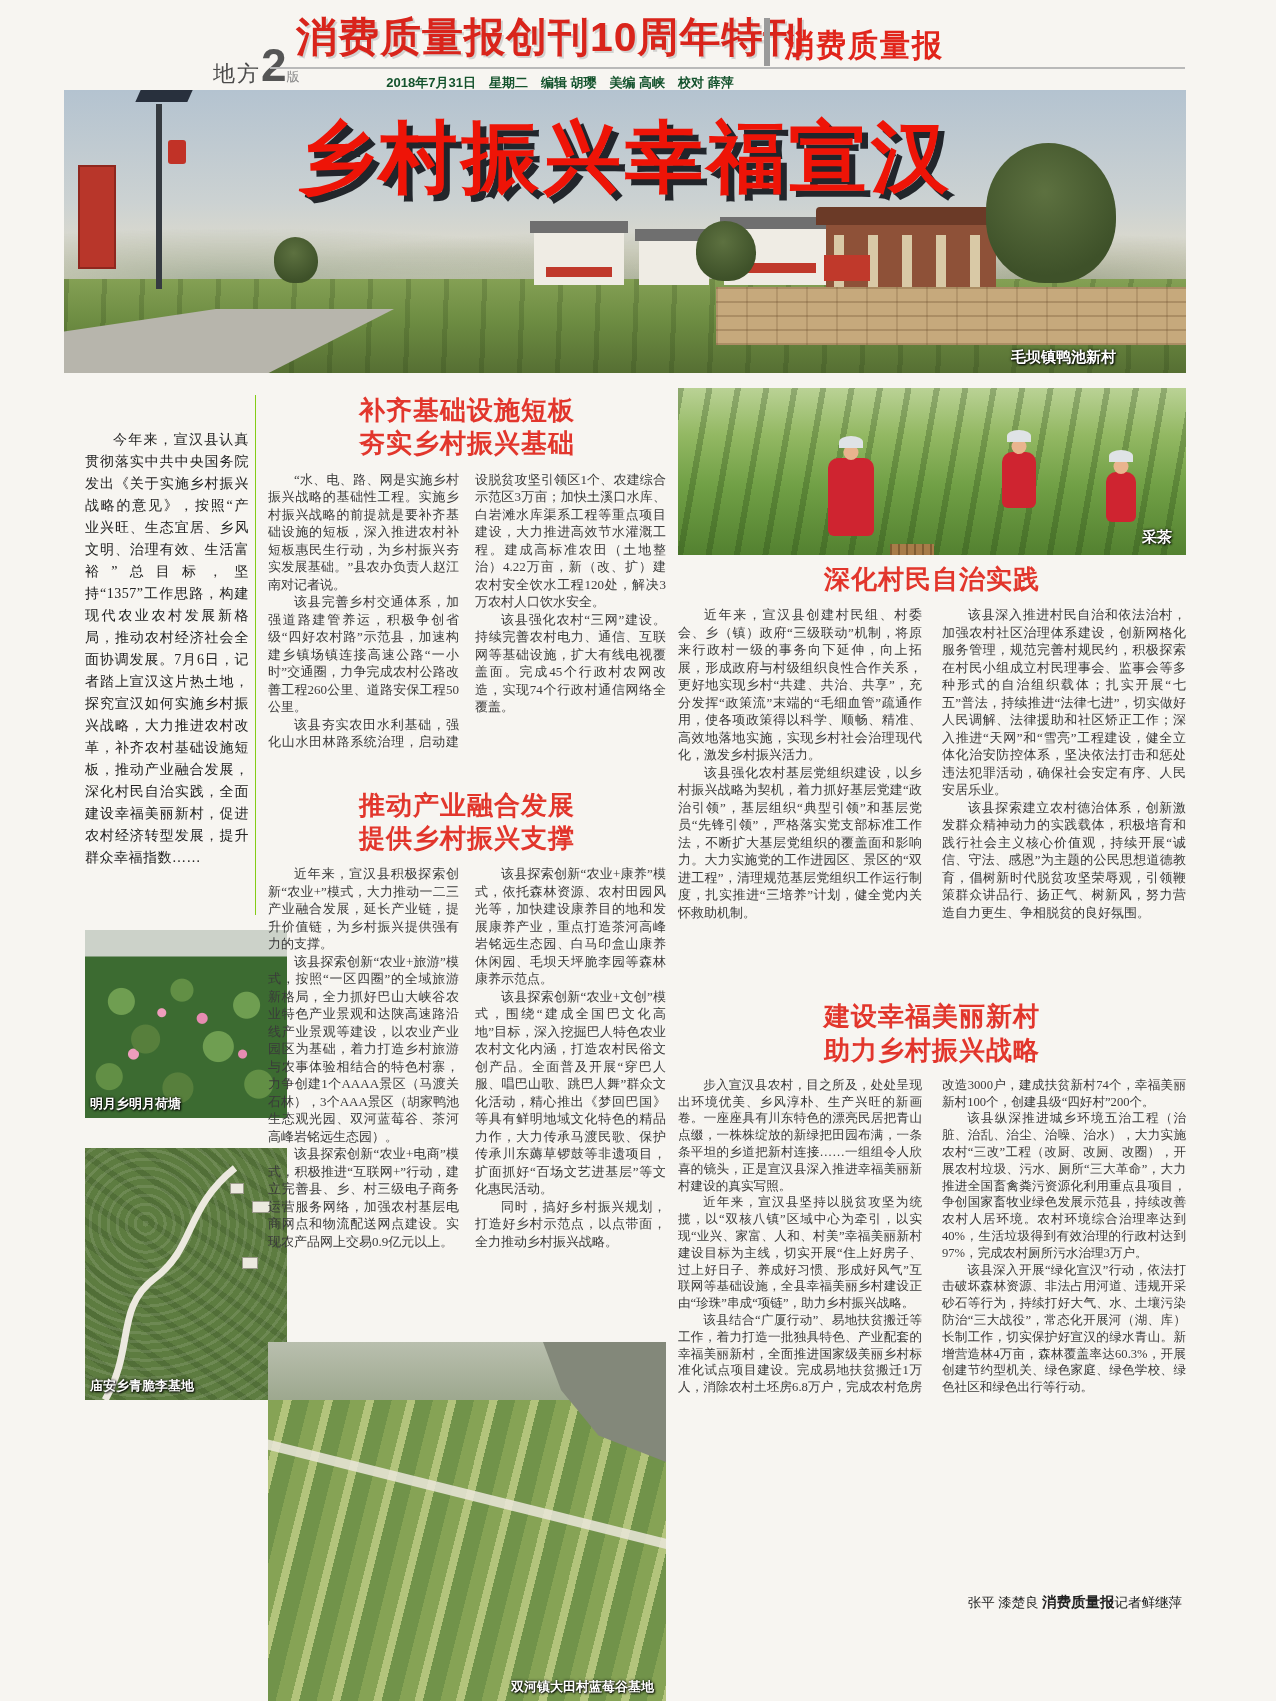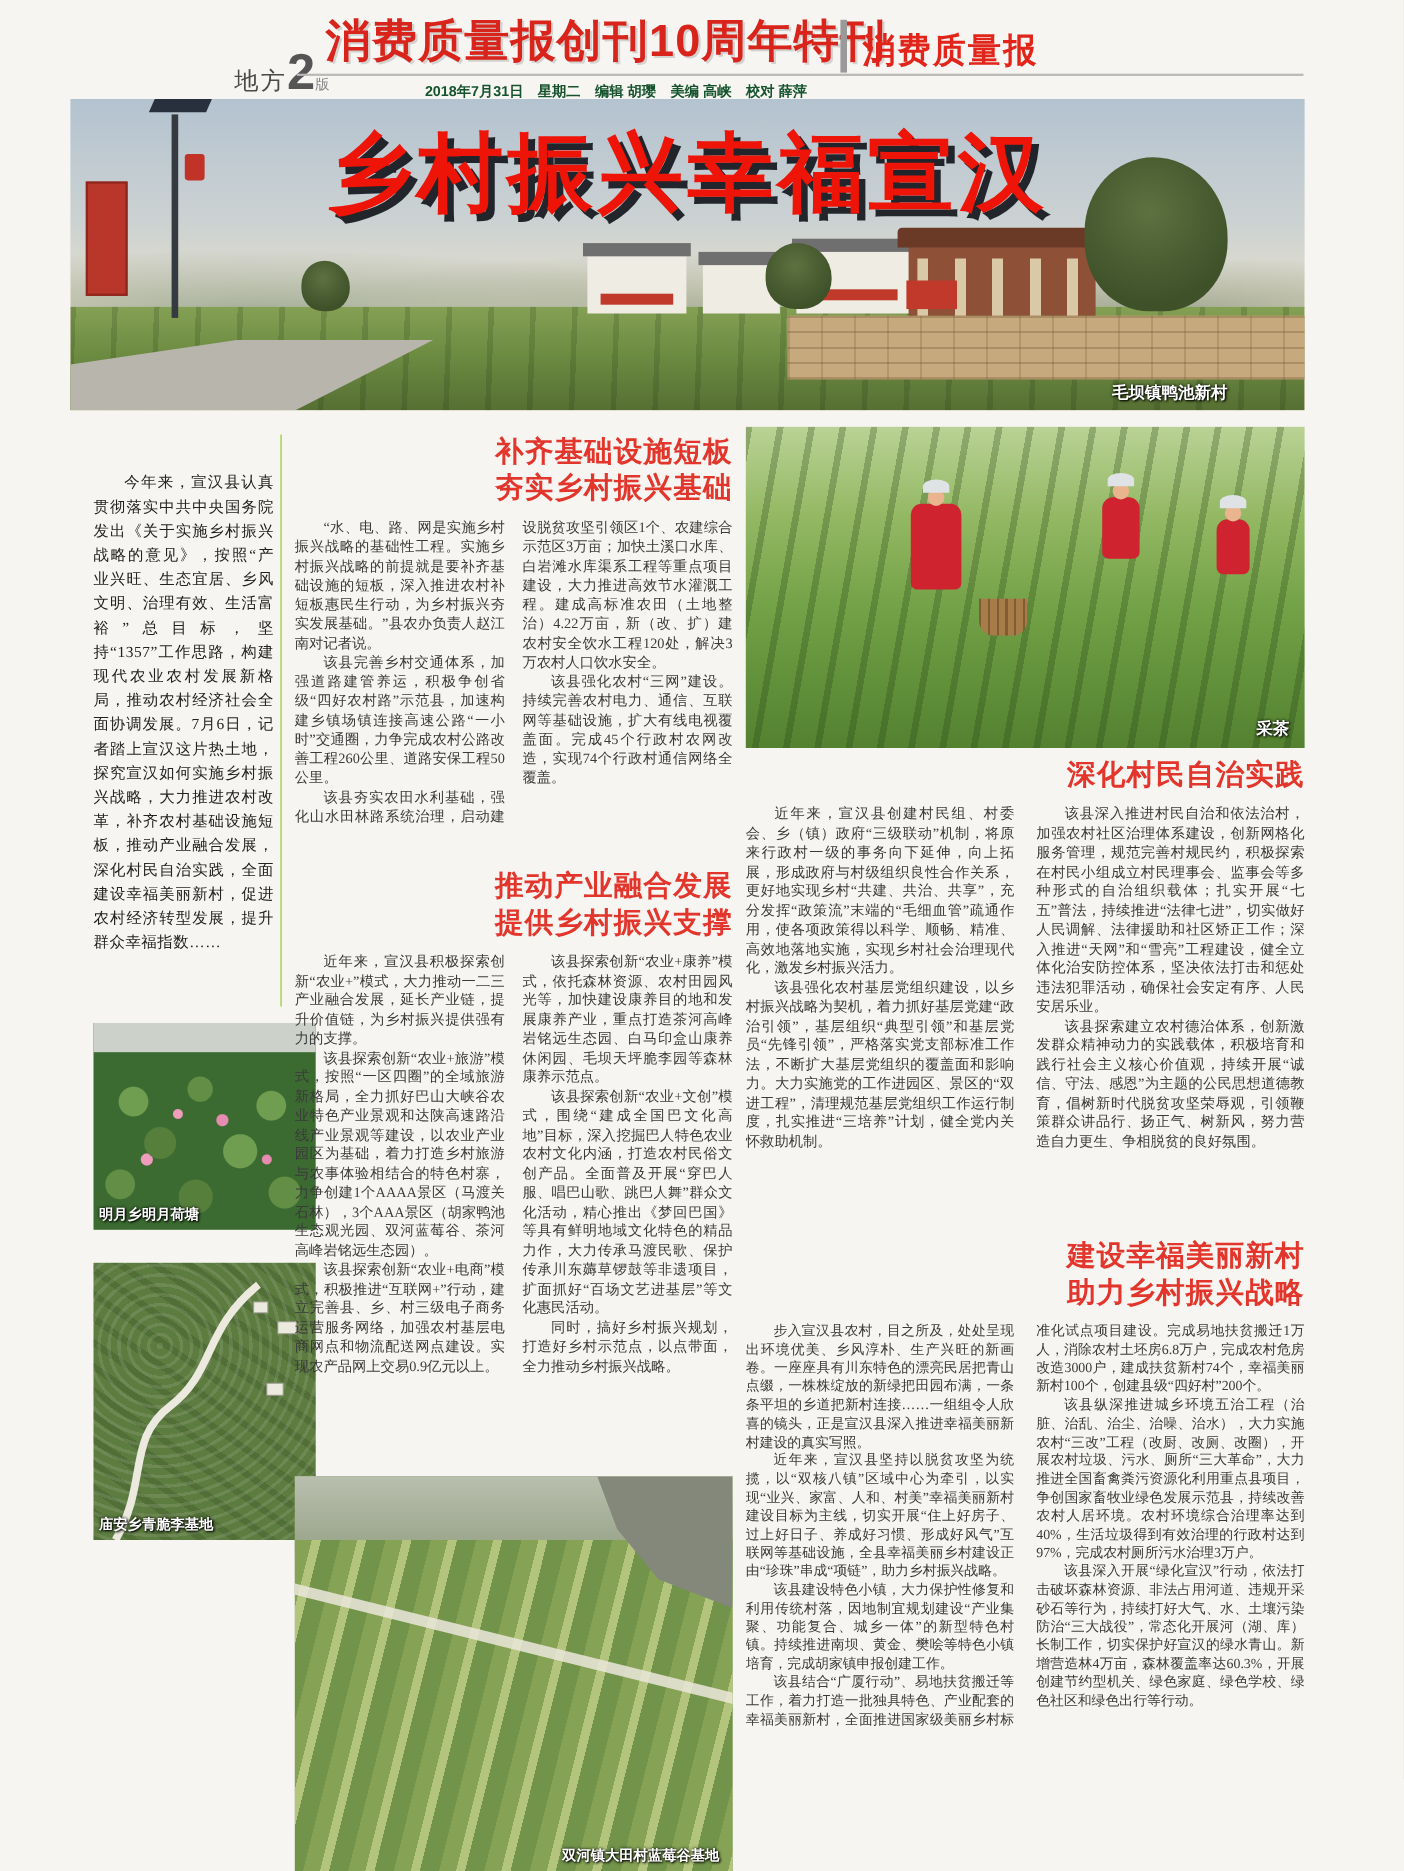--- a/index.html
+++ b/index.html
@@ -103,31 +103,31 @@
   .ph2{right:44px;top:36px;width:12px;height:9px;}
   .ph3{right:30px;top:110px;width:14px;height:10px;}
   .photo-caption{position:absolute;left:5px;bottom:5px;color:#fff;font-size:13px;font-weight:bold;
         font-family:"Liberation Sans",sans-serif;text-shadow:0 0 3px #000,1px 1px 2px #000;}
 
   .group-left{position:absolute;left:268px;top:388px;width:398px;}
   .group-right{position:absolute;left:678px;top:388px;width:508px;}
 
   .section-heading{margin:6px 0 10px 0;text-align:center;font-family:"Liberation Sans",sans-serif;
         font-weight:bold;font-size:26px;line-height:1.28;color:#e2362c;letter-spacing:1px;}
-  .section-heading span{display:block;text-align:right;}
+  .section-heading span{display:block;}
 
   .article{column-count:2;column-gap:16px;overflow:hidden;text-align:justify;}
   .article p{margin:0;text-indent:2em;}
   .group-left .article{height:300px;font-size:13px;line-height:17.5px;}
   .group-left .article.sec2{height:486px;}
   .group-right .article{height:378px;font-size:13px;line-height:17.5px;column-gap:20px;}
   .group-right .article.sec4{height:506px;line-height:16.8px;font-size:12.6px;}
 
   
-  .photo-tea{position:relative;width:508px;height:292px;overflow:hidden;margin-bottom:8px;
+  .photo-tea{position:relative;width:508px;height:167px;overflow:hidden;margin-bottom:8px;
         background:linear-gradient(180deg,#bad295 0%,#93b863 28%,#71a046 58%,#538130 100%);text-align:right;}
   .photo-tea .rows{position:absolute;inset:0;
         background:repeating-linear-gradient(100deg,rgba(35,65,18,.28) 0 6px,rgba(0,0,0,0) 6px 28px);}
   .tea-figure{position:absolute;border-radius:10px 10px 6px 6px;background:#cf2430;}
   .tea-figure:before{content:"";position:absolute;left:50%;top:-13px;transform:translateX(-50%);
         width:15px;height:15px;border-radius:50%;background:#e9b48e;}
   .tea-figure:after{content:"";position:absolute;left:50%;top:-22px;transform:translateX(-50%);
         width:24px;height:12px;border-radius:50% 50% 0 0;background:#dfe3e6;}
   .tf1{left:150px;top:70px;width:46px;height:78px;}
   .tf2{right:150px;top:64px;width:34px;height:56px;}
@@ -258,21 +258,20 @@
       <p>该县深入推进村民自治和依法治村，加强农村社区治理体系建设，创新网格化服务管理，规范完善村规民约，积极探索在村民小组成立村民理事会、监事会等多种形式的自治组织载体；扎实开展“七五”普法，持续推进“法律七进”，切实做好人民调解、法律援助和社区矫正工作；深入推进“天网”和“雪亮”工程建设，健全立体化治安防控体系，坚决依法打击和惩处违法犯罪活动，确保社会安定有序、人民安居乐业。</p>
       <p>该县探索建立农村德治体系，创新激发群众精神动力的实践载体，积极培育和践行社会主义核心价值观，持续开展“诚信、守法、感恩”为主题的公民思想道德教育，倡树新时代脱贫攻坚荣辱观，引领鞭策群众讲品行、扬正气、树新风，努力营造自力更生、争相脱贫的良好氛围。</p>
     </div>
     <h2 class="section-heading" style="margin-top:16px;">
       <span>建设幸福美丽新村</span>
       <span>助力乡村振兴战略</span>
     </h2>
     <div class="article sec4">
       <p>步入宣汉县农村，目之所及，处处呈现出环境优美、乡风淳朴、生产兴旺的新画卷。一座座具有川东特色的漂亮民居把青山点缀，一株株绽放的新绿把田园布满，一条条平坦的乡道把新村连接……一组组令人欣喜的镜头，正是宣汉县深入推进幸福美丽新村建设的真实写照。</p>
       <p>近年来，宣汉县坚持以脱贫攻坚为统揽，以“双核八镇”区域中心为牵引，以实现“业兴、家富、人和、村美”幸福美丽新村建设目标为主线，切实开展“住上好房子、过上好日子、养成好习惯、形成好风气”互联网等基础设施，全县幸福美丽乡村建设正由“珍珠”串成“项链”，助力乡村振兴战略。</p>
-      <p>该县建设特色小镇，大力保护性修复和利用传统村落，因地制宜规划建设“产业集聚、功能复合、城乡一体”的新型特色村镇。持续推进南坝、黄金、樊哙等特色小镇培育，完成胡家镇申报创建工作。</p>
       <p>该县结合“广厦行动”、易地扶贫搬迁等工作，着力打造一批独具特色、产业配套的幸福美丽新村，全面推进国家级美丽乡村标准化试点项目建设。完成易地扶贫搬迁1万人，消除农村土坯房6.8万户，完成农村危房改造3000户，建成扶贫新村74个，幸福美丽新村100个，创建县级“四好村”200个。</p>
       <p>该县纵深推进城乡环境五治工程（治脏、治乱、治尘、治噪、治水），大力实施农村“三改”工程（改厨、改厕、改圈），开展农村垃圾、污水、厕所“三大革命”，大力推进全国畜禽粪污资源化利用重点县项目，争创国家畜牧业绿色发展示范县，持续改善农村人居环境。农村环境综合治理率达到40%，生活垃圾得到有效治理的行政村达到97%，完成农村厕所污水治理3万户。</p>
       <p>该县深入开展“绿化宣汉”行动，依法打击破坏森林资源、非法占用河道、违规开采砂石等行为，持续打好大气、水、土壤污染防治“三大战役”，常态化开展河（湖、库）长制工作，切实保护好宣汉的绿水青山。新增营造林4万亩，森林覆盖率达60.3%，开展创建节约型机关、绿色家庭、绿色学校、绿色社区和绿色出行等行动。</p>
     </div>
     <p class="byline">
       <span>张平 漆楚良</span>
       <span class="byline-paper">消费质量报</span><span>记者鲜继萍</span>
     </p>
   </div>
 

